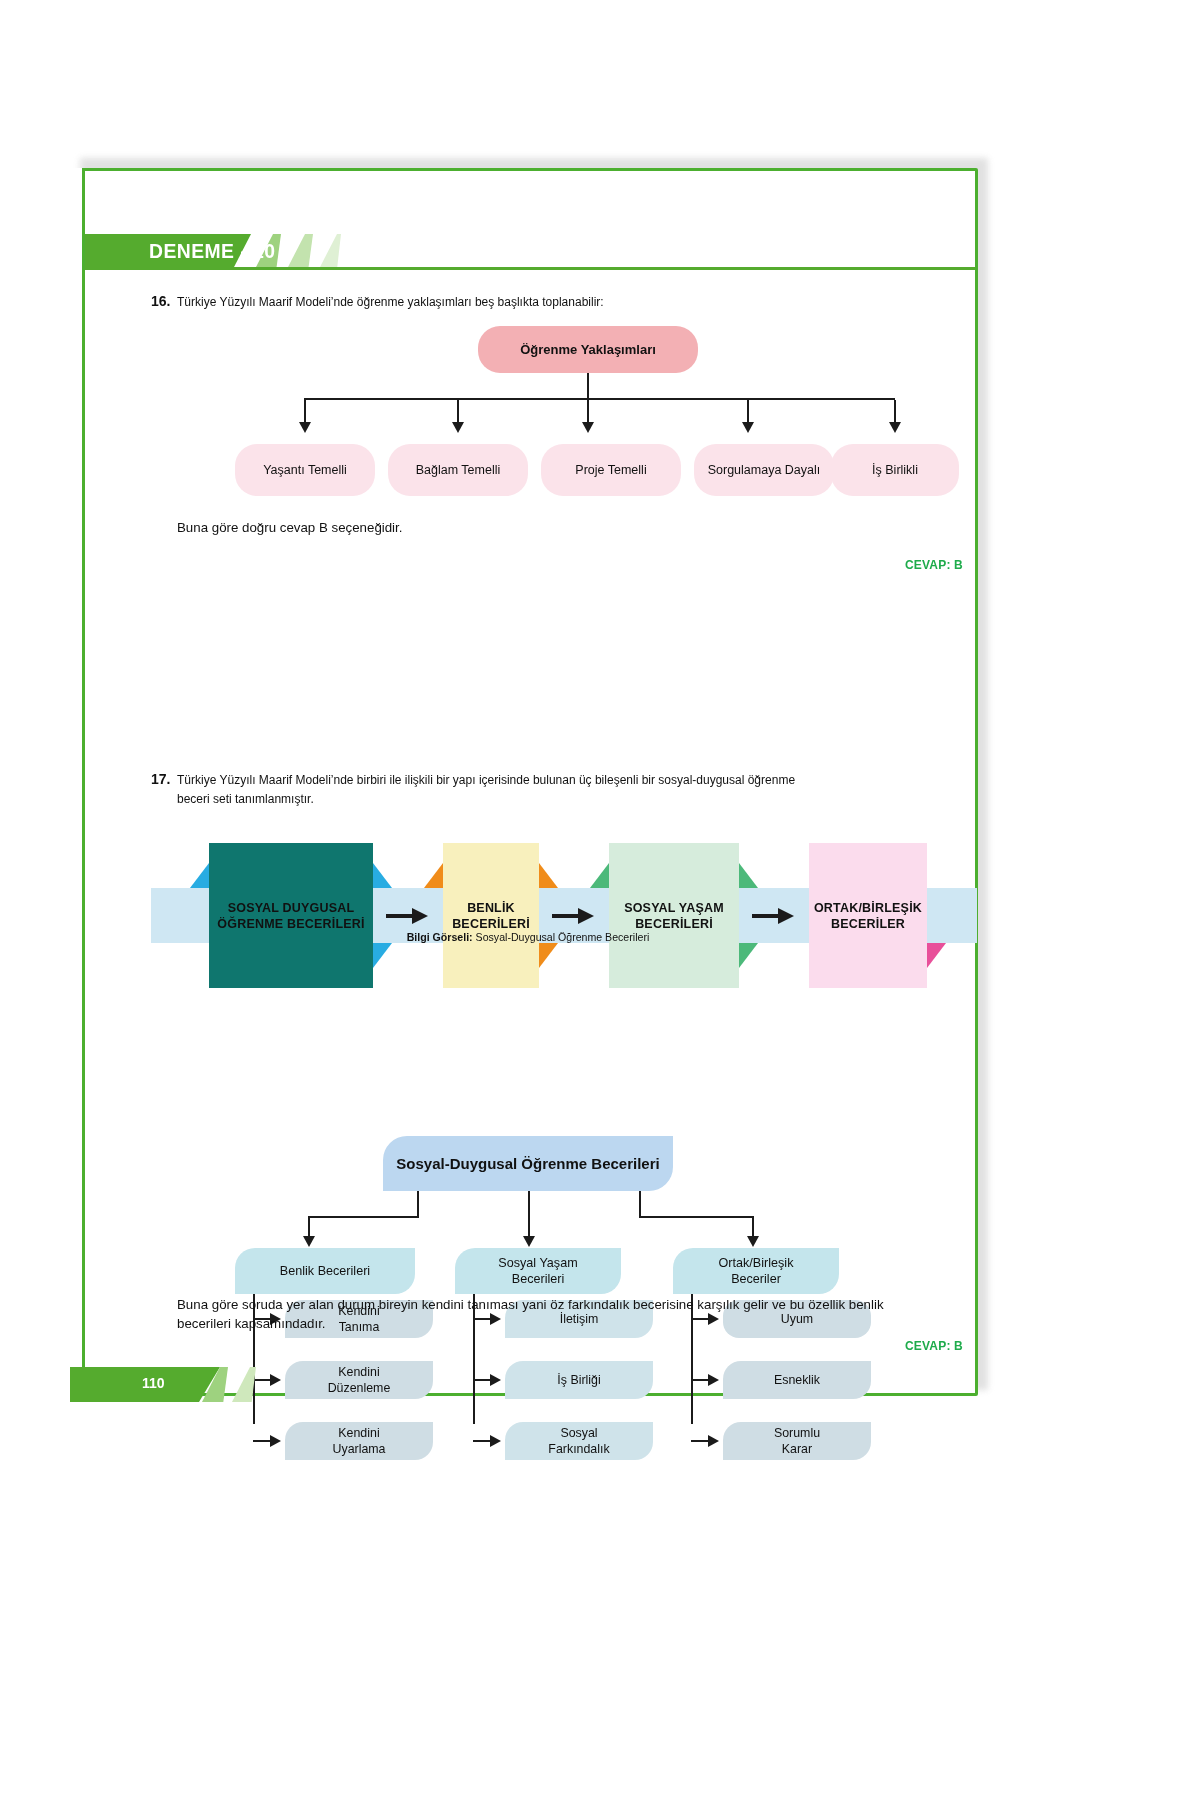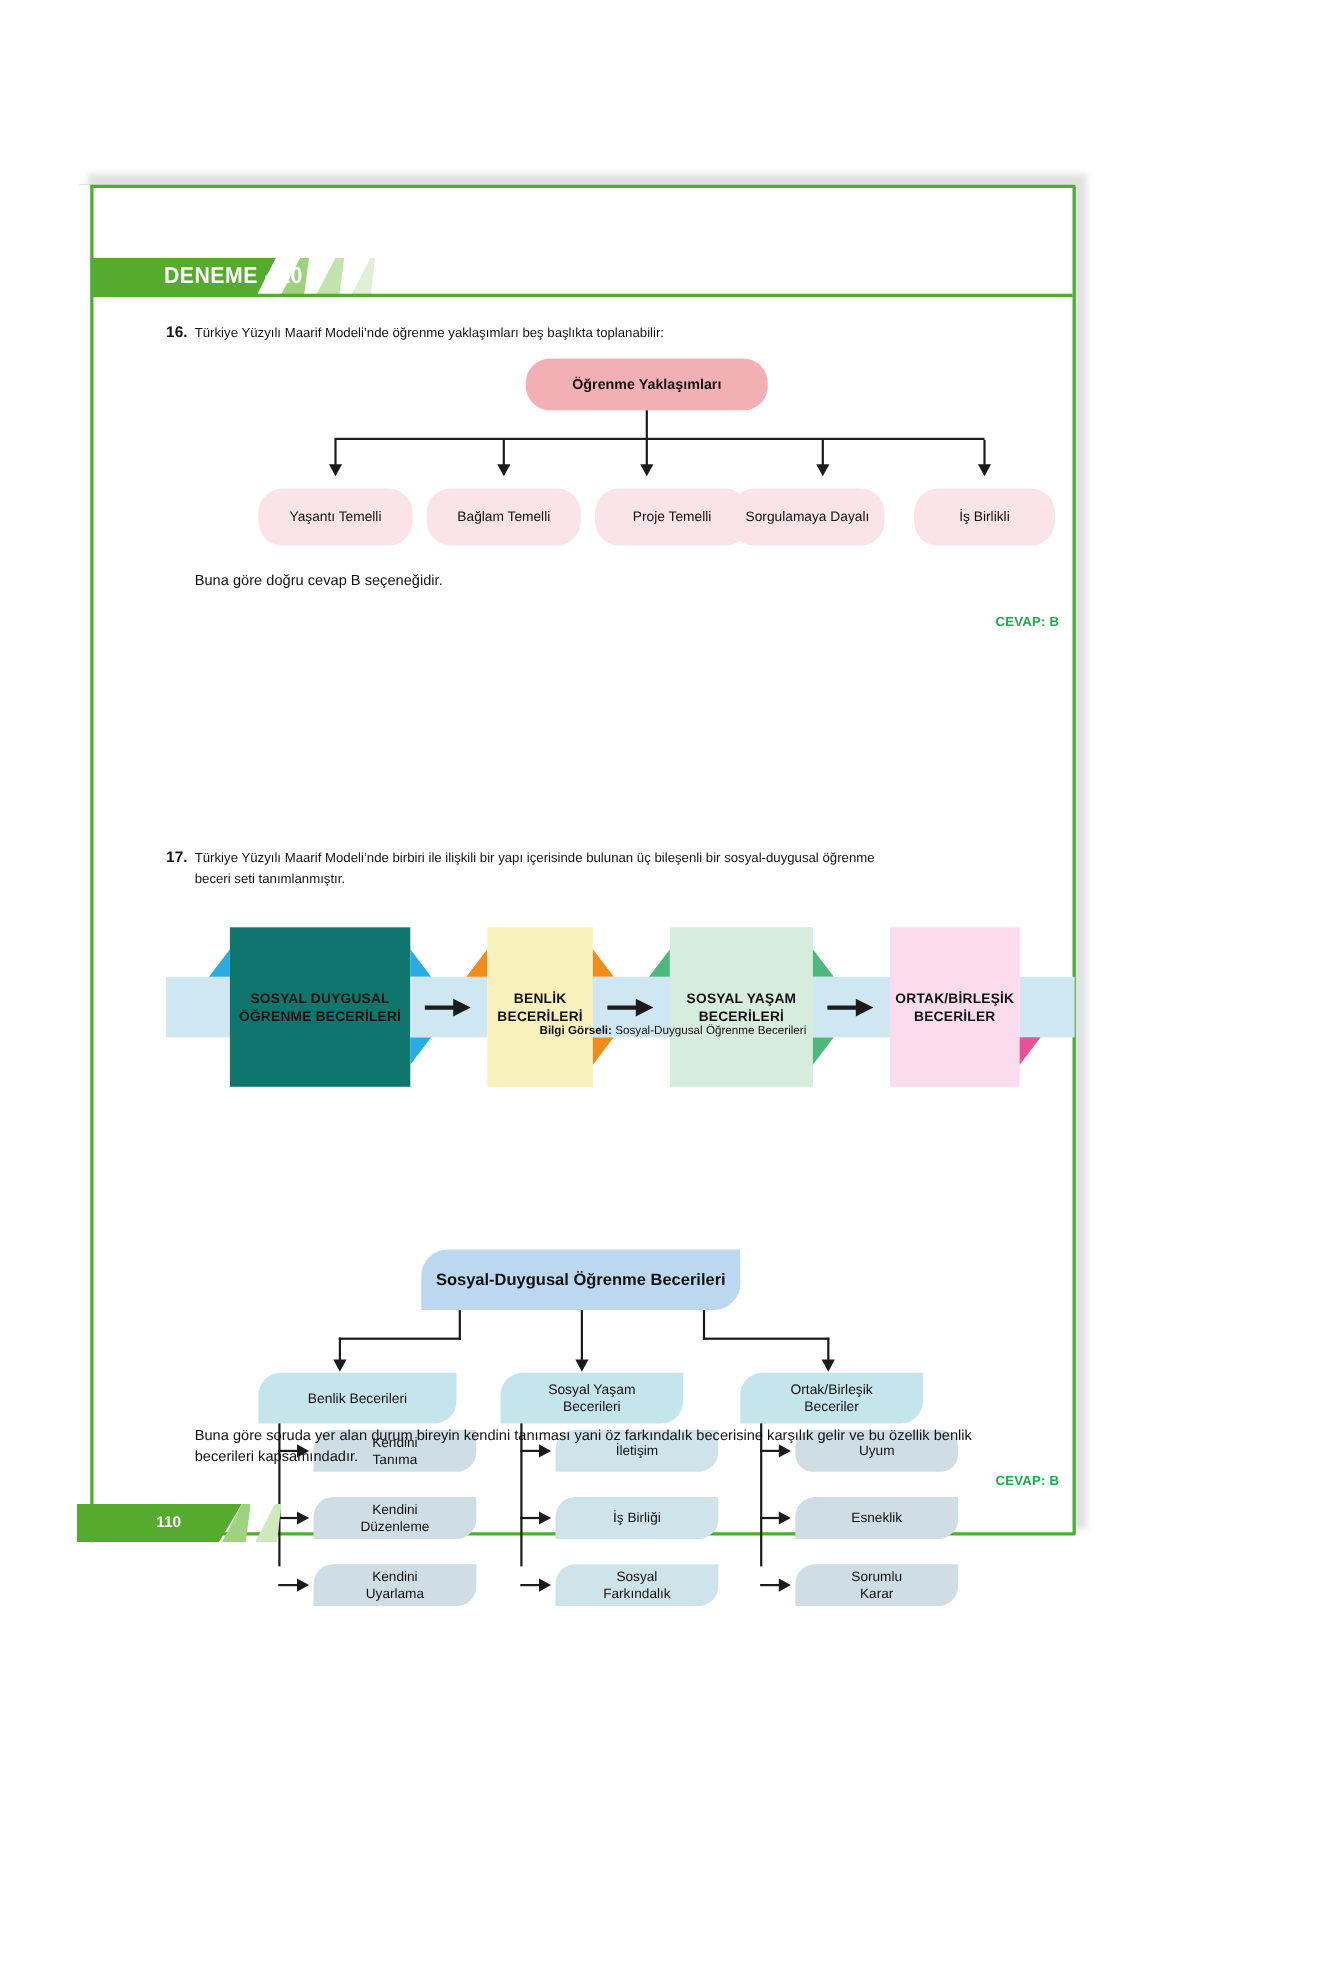--- a/index.html
+++ b/index.html
@@ -134,21 +134,21 @@
     border-radius:22px;
   }
   #q16 .leaf{
     top:118px; height:52px;
     background:#fbe3ea;
     border-radius:22px;
   }
   #q16 .leaf.l1{ left:62px;  width:140px; }
   #q16 .leaf.l2{ left:215px; width:140px; }
   #q16 .leaf.l3{ left:368px; width:140px; }
-  #q16 .leaf.l4{ left:491px; width:140px; }
+  #q16 .leaf.l4{ left:521px; width:140px; }
   #q16 .leaf.l5{ left:658px; width:128px; }
 
   
   .ln{ position:absolute; background:#1b1b1b; }
   #q16 .stem{ left:414px; top:47px; width:2px; height:26px; }
   #q16 .hbus{ left:131px; top:72px; width:591px; height:2px; }
   #q16 .drop{ width:2px; height:24px; top:74px; }
   #q16 .drop.d1{ left:131px; }
   #q16 .drop.d2{ left:284px; }
   #q16 .drop.d3{ left:414px; }
@@ -325,21 +325,21 @@
     <div class="rb-card" style="left:658px; width:118px; background:#fbdced;">
       <div>
         <div>ORTAK/BİRLEŞİK</div>
         <div>BECERİLER</div>
       </div>
     </div>
     <div class="rb-band" style="left:776px; width:50px;"></div>
     <div class="rb-tri" style="left:776px; top:100px; border-right:19px solid transparent; border-top:25px solid #e8509a;"></div>
   </div>
 
-  <div class="caption" style="left:250px; top:760px; width:410px;text-align:right;">
+  <div class="caption" style="left:250px; top:760px; width:410px;">
     <b>Bilgi Görseli:</b><span> Sosyal-Duygusal Öğrenme Becerileri</span>
   </div>
 
   <div id="tree">
     <div class="leafbox root">Sosyal-Duygusal Öğrenme Becerileri</div>
 
     <div class="treeln" style="left:244px; top:55px; width:2px; height:27px;"></div>
     <div class="treeln" style="left:355px; top:55px; width:2px; height:53px;"></div>
     <div class="treeln" style="left:466px; top:55px; width:2px; height:27px;"></div>
     <div class="treeln" style="left:135px; top:80px; width:111px; height:2px;"></div>

